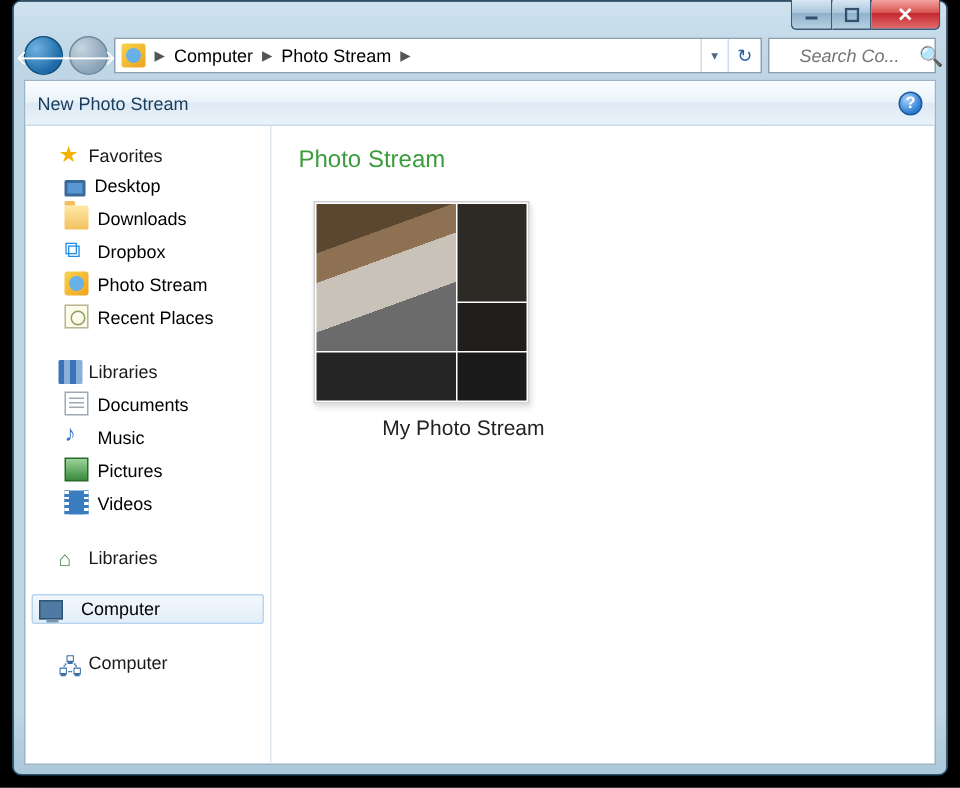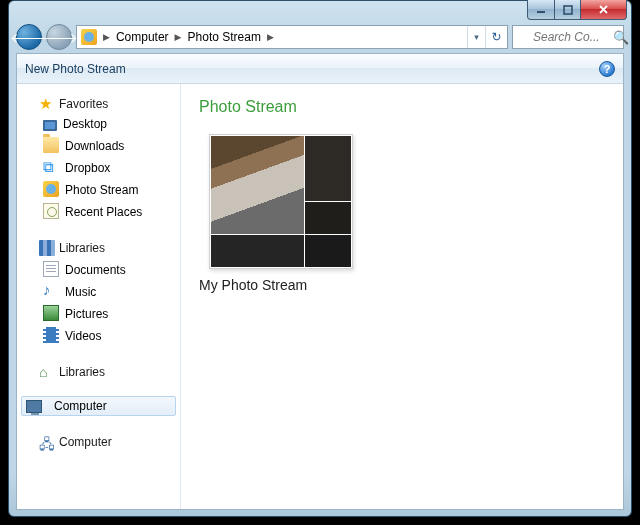--- a/index.html
+++ b/index.html
@@ -52,21 +52,21 @@
   .ico-pic { background:linear-gradient(#9cd39c,#3a8a3a); border:1px solid #2a6a2a;}
   .ico-vid { background:#3a7cbf; position:relative;}
   .ico-vid::before{content:"";position:absolute;left:0;top:0;bottom:0;width:3px;background:repeating-linear-gradient(#fff 0 2px,#3a7cbf 2px 4px);} 
   .ico-vid::after{content:"";position:absolute;right:0;top:0;bottom:0;width:3px;background:repeating-linear-gradient(#fff 0 2px,#3a7cbf 2px 4px);} 
   .ico-home{ color:#4a8a4a; font-size:14px;}
   .ico-comp{ width:16px;height:13px;background:#4f7aa3;border:1px solid #2f5576;margin-top:1px;position:relative;}
   .ico-comp::after{content:"";position:absolute;bottom:-3px;left:4px;width:8px;height:2px;background:#7994ad;}
   .ico-net{ color:#3b6fa8; font-size:14px;}
   .content { flex: 1; padding: 14px 18px; }
   .content h2 { font-weight: normal; font-size: 16px; margin-bottom: 18px; }
-  .album { width: 164px; text-align: left; cursor: default; }
+  .album { width: 164px; text-align: right; cursor: default; }
   .collage { width: 144px; height: 135px; margin: 0 auto 8px; background:#fff; border:1px solid #d0d0d0; box-shadow: 1px 2px 4px rgba(0,0,0,.15); display: grid; grid-template-columns: 2fr 1fr; grid-template-rows: 2fr 1fr 1fr; gap: 1px; padding: 1px;}
   .tile { background:#3a3a3a; }
   .t1 { grid-row: 1 / span 2; background: linear-gradient(160deg,#5b4630 0 25%,#8d7152 25% 40%,#c8c2b9 40% 65%,#6b6b6b 65%);}
   .t2 { background:#2d2a26;}
   .t3 { background:#201e1b;}
   .t4 { background:#252525;}
   .t5 { background:#1a1a1a;}
   .album-title { font-size: 14px; color: #222; }
 </style>
 </head>

